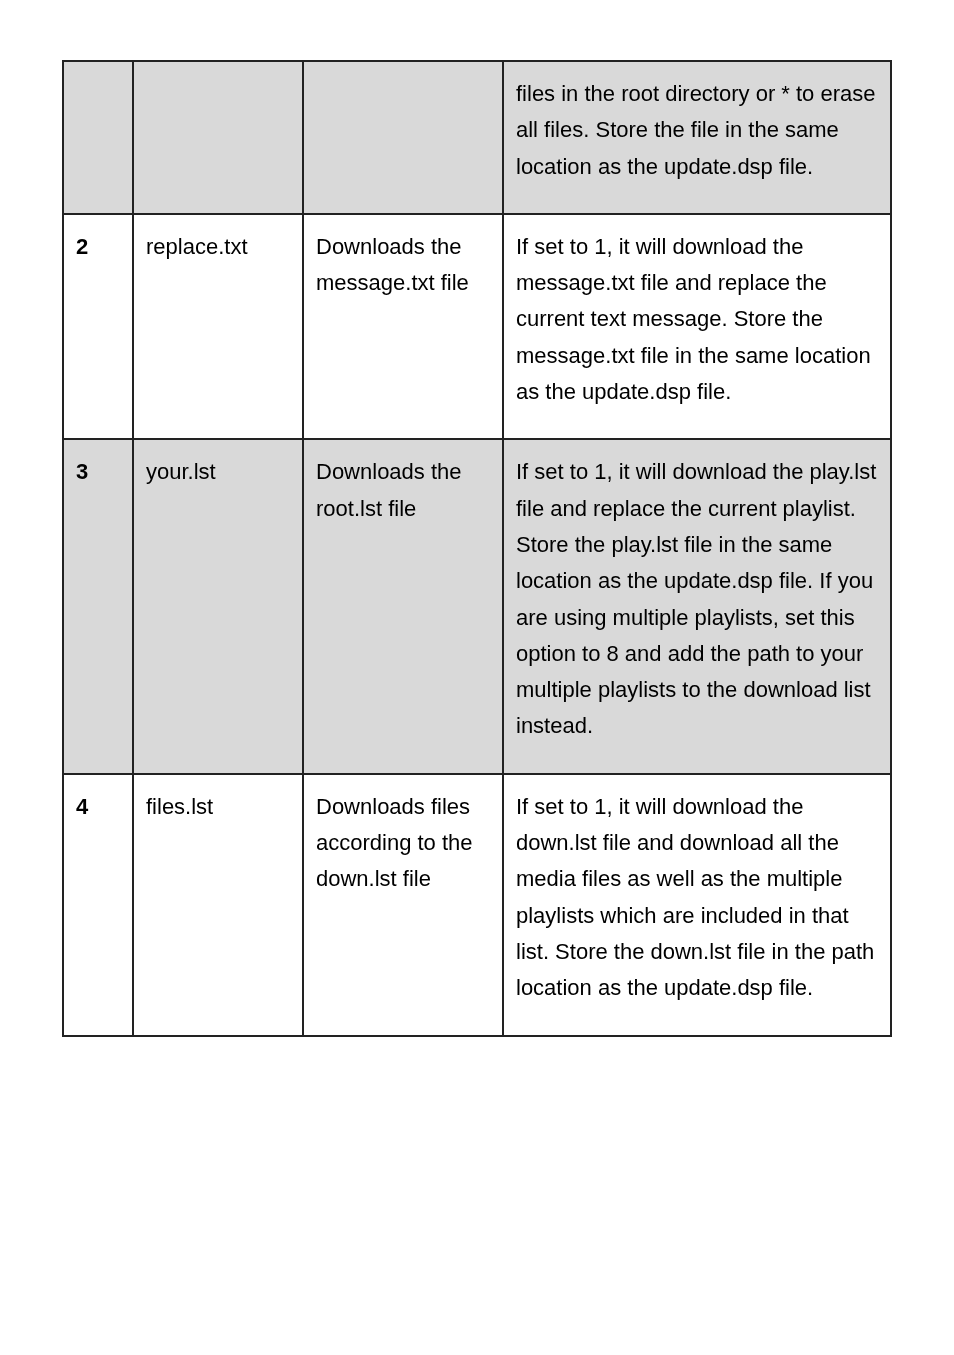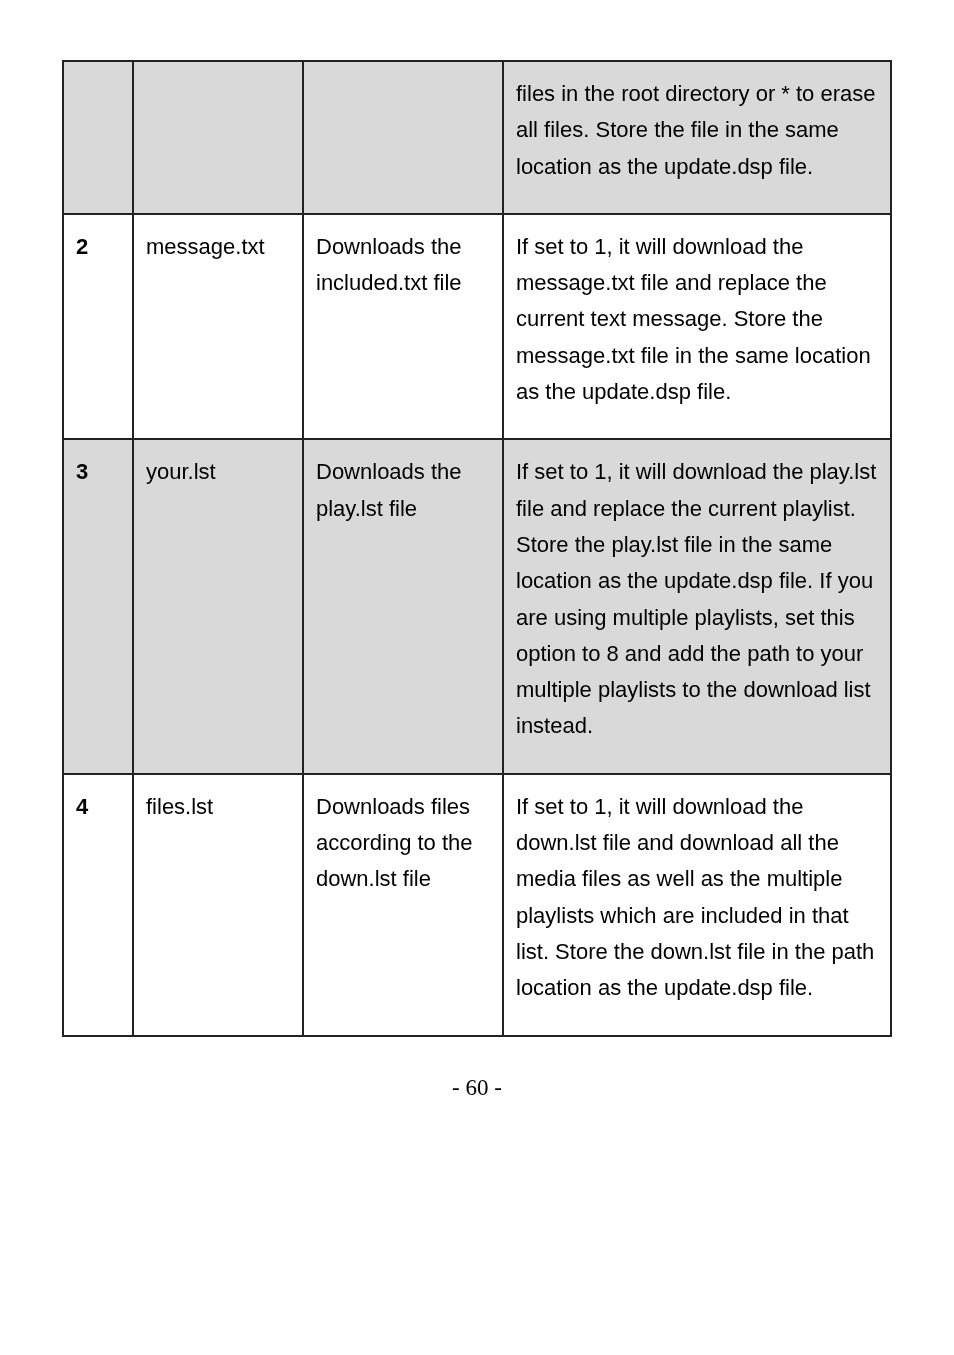--- a/index.html
+++ b/index.html
@@ -58,34 +58,33 @@
     </colgroup>
     <tbody>
       <tr class="shaded">
         <td class="bold"></td>
         <td></td>
         <td></td>
         <td>files in the root directory or * to erase all files. Store the file in the same location as the update.dsp file.</td>
       </tr>
       <tr>
         <td class="bold">2</td>
-        <td>message.txt</td>
-        <td>Downloads the included.txt file</td>
+        <td>replace.txt</td>
+        <td>Downloads the message.txt file</td>
         <td>If set to 1, it will download the message.txt file and replace the current text message. Store the message.txt file in the same location as the update.dsp file.</td>
       </tr>
       <tr class="shaded">
         <td class="bold">3</td>
         <td>your.lst</td>
-        <td>Downloads the play.lst file</td>
+        <td>Downloads the root.lst file</td>
         <td>If set to 1, it will download the play.lst file and replace the current playlist. Store the play.lst file in the same location as the update.dsp file. If you are using multiple playlists, set this option to 8 and add the path to your multiple playlists to the download list instead.</td>
       </tr>
       <tr>
         <td class="bold">4</td>
         <td>files.lst</td>
         <td>Downloads files according to the down.lst file</td>
         <td>If set to 1, it will download the down.lst file and download all the media files as well as the multiple playlists which are included in that list. Store the down.lst file in the path location as the update.dsp file.</td>
       </tr>
     </tbody>
   </table>
 
-  <div class="page-number">- 60 -</div>
 
 </div>
 
 </body></html>

